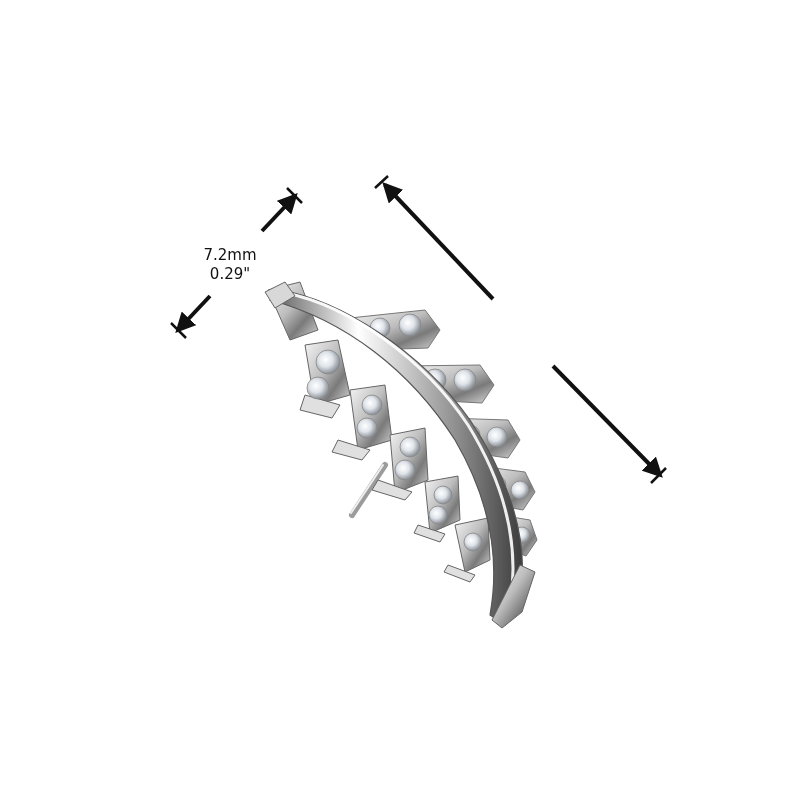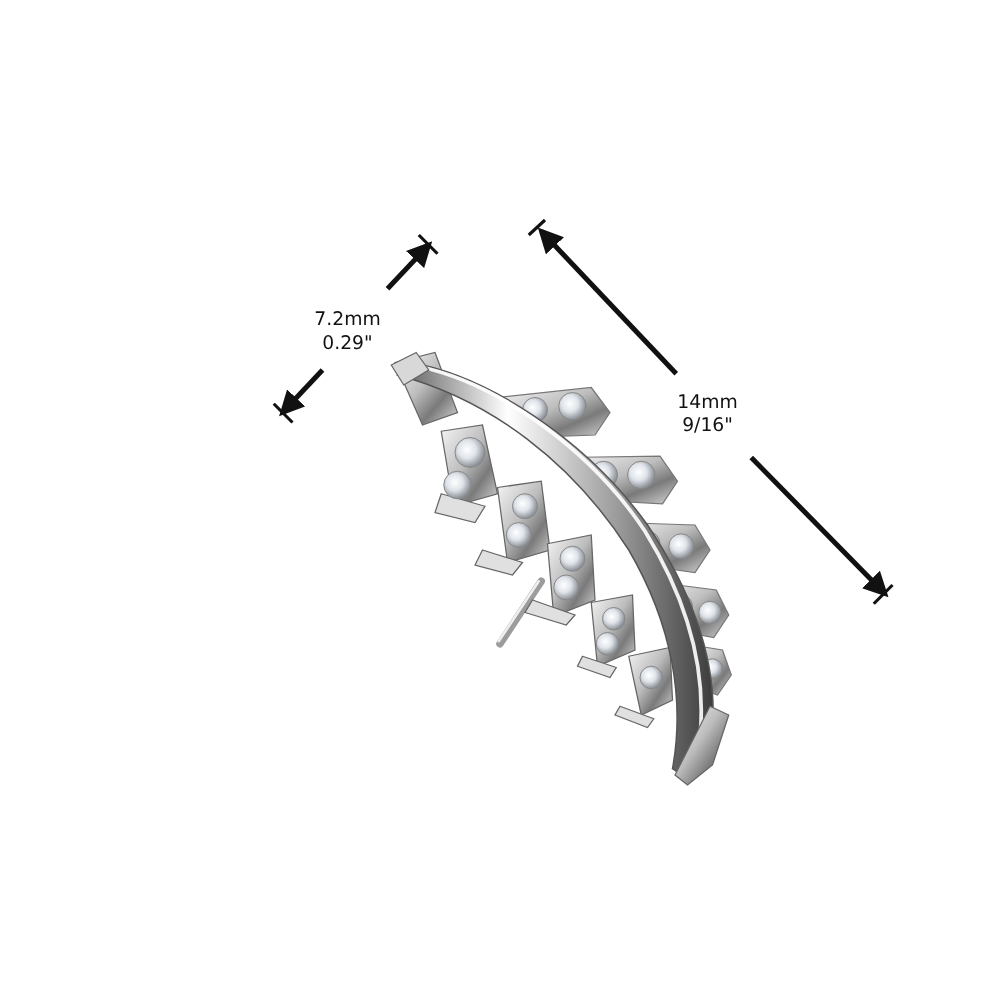--- a/index.html
+++ b/index.html
@@ -1,17 +1,17 @@
 <!DOCTYPE html>
 <html><head>
 <meta charset="utf-8">
 <style>
   html, body { margin:0; padding:0; background:#ffffff; }
   body { width:800px; height:800px; position:relative; overflow:hidden; font-family:"Liberation Sans", sans-serif; }
-  .stage { position:absolute; left:0; top:0; width:660px; height:800px;margin-left:48px; }
+  .stage { position:absolute; left:0; top:0; width:660px; height:800px; }
   .dim-label { position:absolute; color:#111; font-size:15px; line-height:19px; text-align:center; font-family:"DejaVu Sans", sans-serif; }
   #lbl-width { left:190px; top:246px; width:80px; }
   #lbl-length { left:478px; top:312px; width:80px; }
 </style>
 </head>
 <body>
 
 <div class="stage">
   <svg width="800" height="800" viewBox="0 0 800 800">
     <defs>
@@ -108,17 +108,13 @@
         <path d="M520,565 L535,572 L522,612 L502,628 L492,620 Z" fill="url(#metal)" stroke="#666" stroke-width="1"></path>
       </g>
     </g>
   </svg>
 
   <div id="lbl-width" class="dim-label">
     <div>7.2mm</div>
     <div>0.29"</div>
   </div>
 
-  <div id="lbl-length" class="dim-label">
-    <div>14mm</div>
-    <div>9/16"</div>
-  </div>
 </div>
 
 </body></html>

